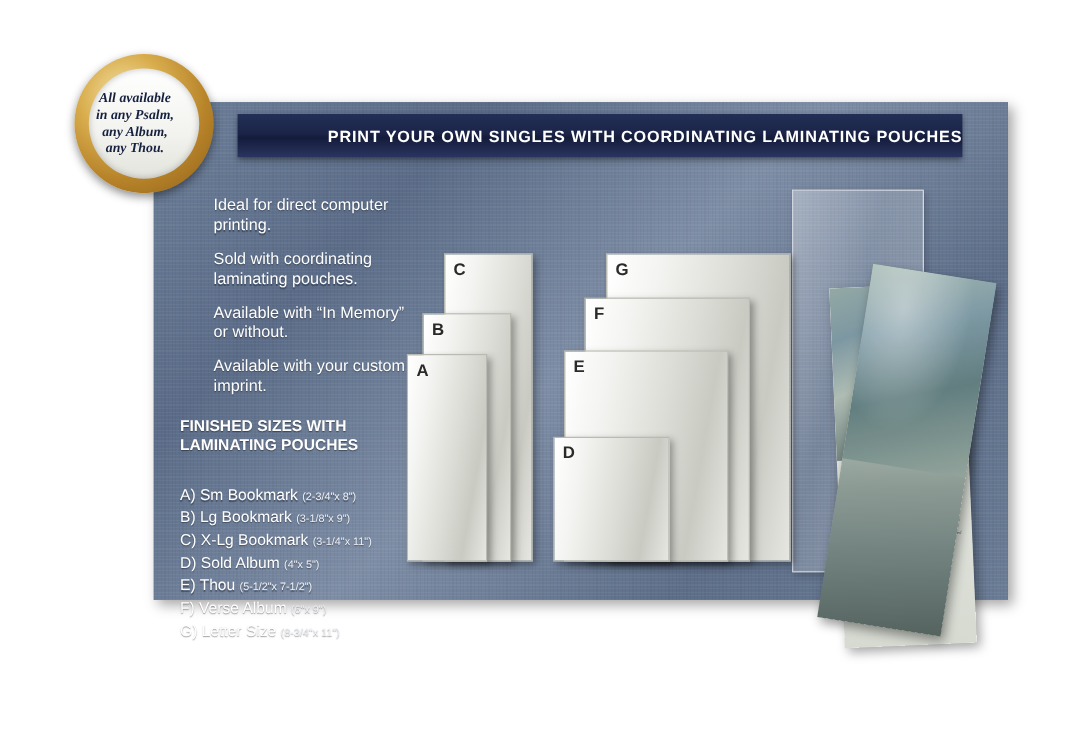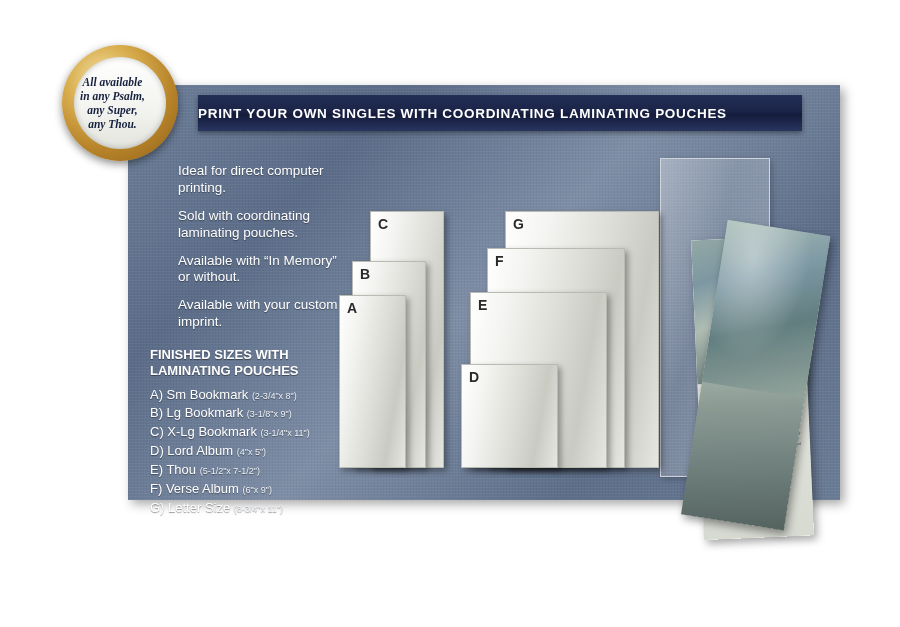--- a/index.html
+++ b/index.html
@@ -38,21 +38,21 @@
   
   #header-bar {
     position: absolute;
     left: 198px;
     top: 95px;
     width: 604px;
     height: 36px;
     background: linear-gradient(180deg, #232f56 0%, #1b2448 45%, #141c3b 55%, #2a3560 100%);
     display: flex;
     align-items: center;
-    justify-content: flex-start;
+    justify-content: flex-end;
     box-shadow: 0 2px 5px rgba(0,0,0,0.4);
     z-index: 6;
   }
   #header-bar .title {
     color: #ffffff;
     font-size: 13.5px;
     font-weight: bold;
     letter-spacing: 0.7px;
     text-align: center;
     white-space: nowrap;
@@ -110,21 +110,21 @@
     margin-bottom: 11px;
     text-shadow: 0 1px 1px rgba(0,0,0,0.4);
     margin-left: 28px;
   }
   #sizes-heading {
     font-size: 13px;
     font-weight: bold;
     line-height: 1.25;
     color: #ffffff;
     margin-top: 16px;
-    margin-bottom: 6px;
+    margin-bottom: 24px;
     text-shadow: 0 1px 1px rgba(0,0,0,0.45);
   }
   .size-item {
     font-size: 13px;
     color: #ffffff;
     line-height: 1.45;
     text-shadow: 0 1px 1px rgba(0,0,0,0.4);
     white-space: nowrap;
   }
   .size-item .dim {
@@ -269,21 +269,21 @@
 
 <div id="header-bar">
   <span class="title">PRINT YOUR OWN SINGLES WITH COORDINATING LAMINATING POUCHES</span>
 </div>
 
 <div id="seal">
   <div class="inner">
     <div class="seal-text">
       <div>All available</div>
       <div>in any Psalm,</div>
-      <div>any Super,</div>
+      <div>any Album,</div>
       <div>any Thou.</div>
     </div>
   </div>
 </div>
 
 <div id="copy">
   <div class="line">Ideal for direct computer printing.</div>
   <div class="line">Sold with coordinating laminating pouches.</div>
   <div class="line">Available with “In Memory” or without.</div>
   <div class="line">Available with your custom imprint.</div>
@@ -299,21 +299,21 @@
   </div>
   <div class="size-item">
     <span>B) Lg Bookmark</span>
     <span class="dim">(3-1/8"x 9")</span>
   </div>
   <div class="size-item">
     <span>C) X-Lg Bookmark</span>
     <span class="dim">(3-1/4"x 11")</span>
   </div>
   <div class="size-item">
-    <span>D) Lord Album</span>
+    <span>D) Sold Album</span>
     <span class="dim">(4"x 5")</span>
   </div>
   <div class="size-item">
     <span>E) Thou</span>
     <span class="dim">(5-1/2"x 7-1/2")</span>
   </div>
   <div class="size-item">
     <span>F) Verse Album</span>
     <span class="dim">(6"x 9")</span>
   </div>

